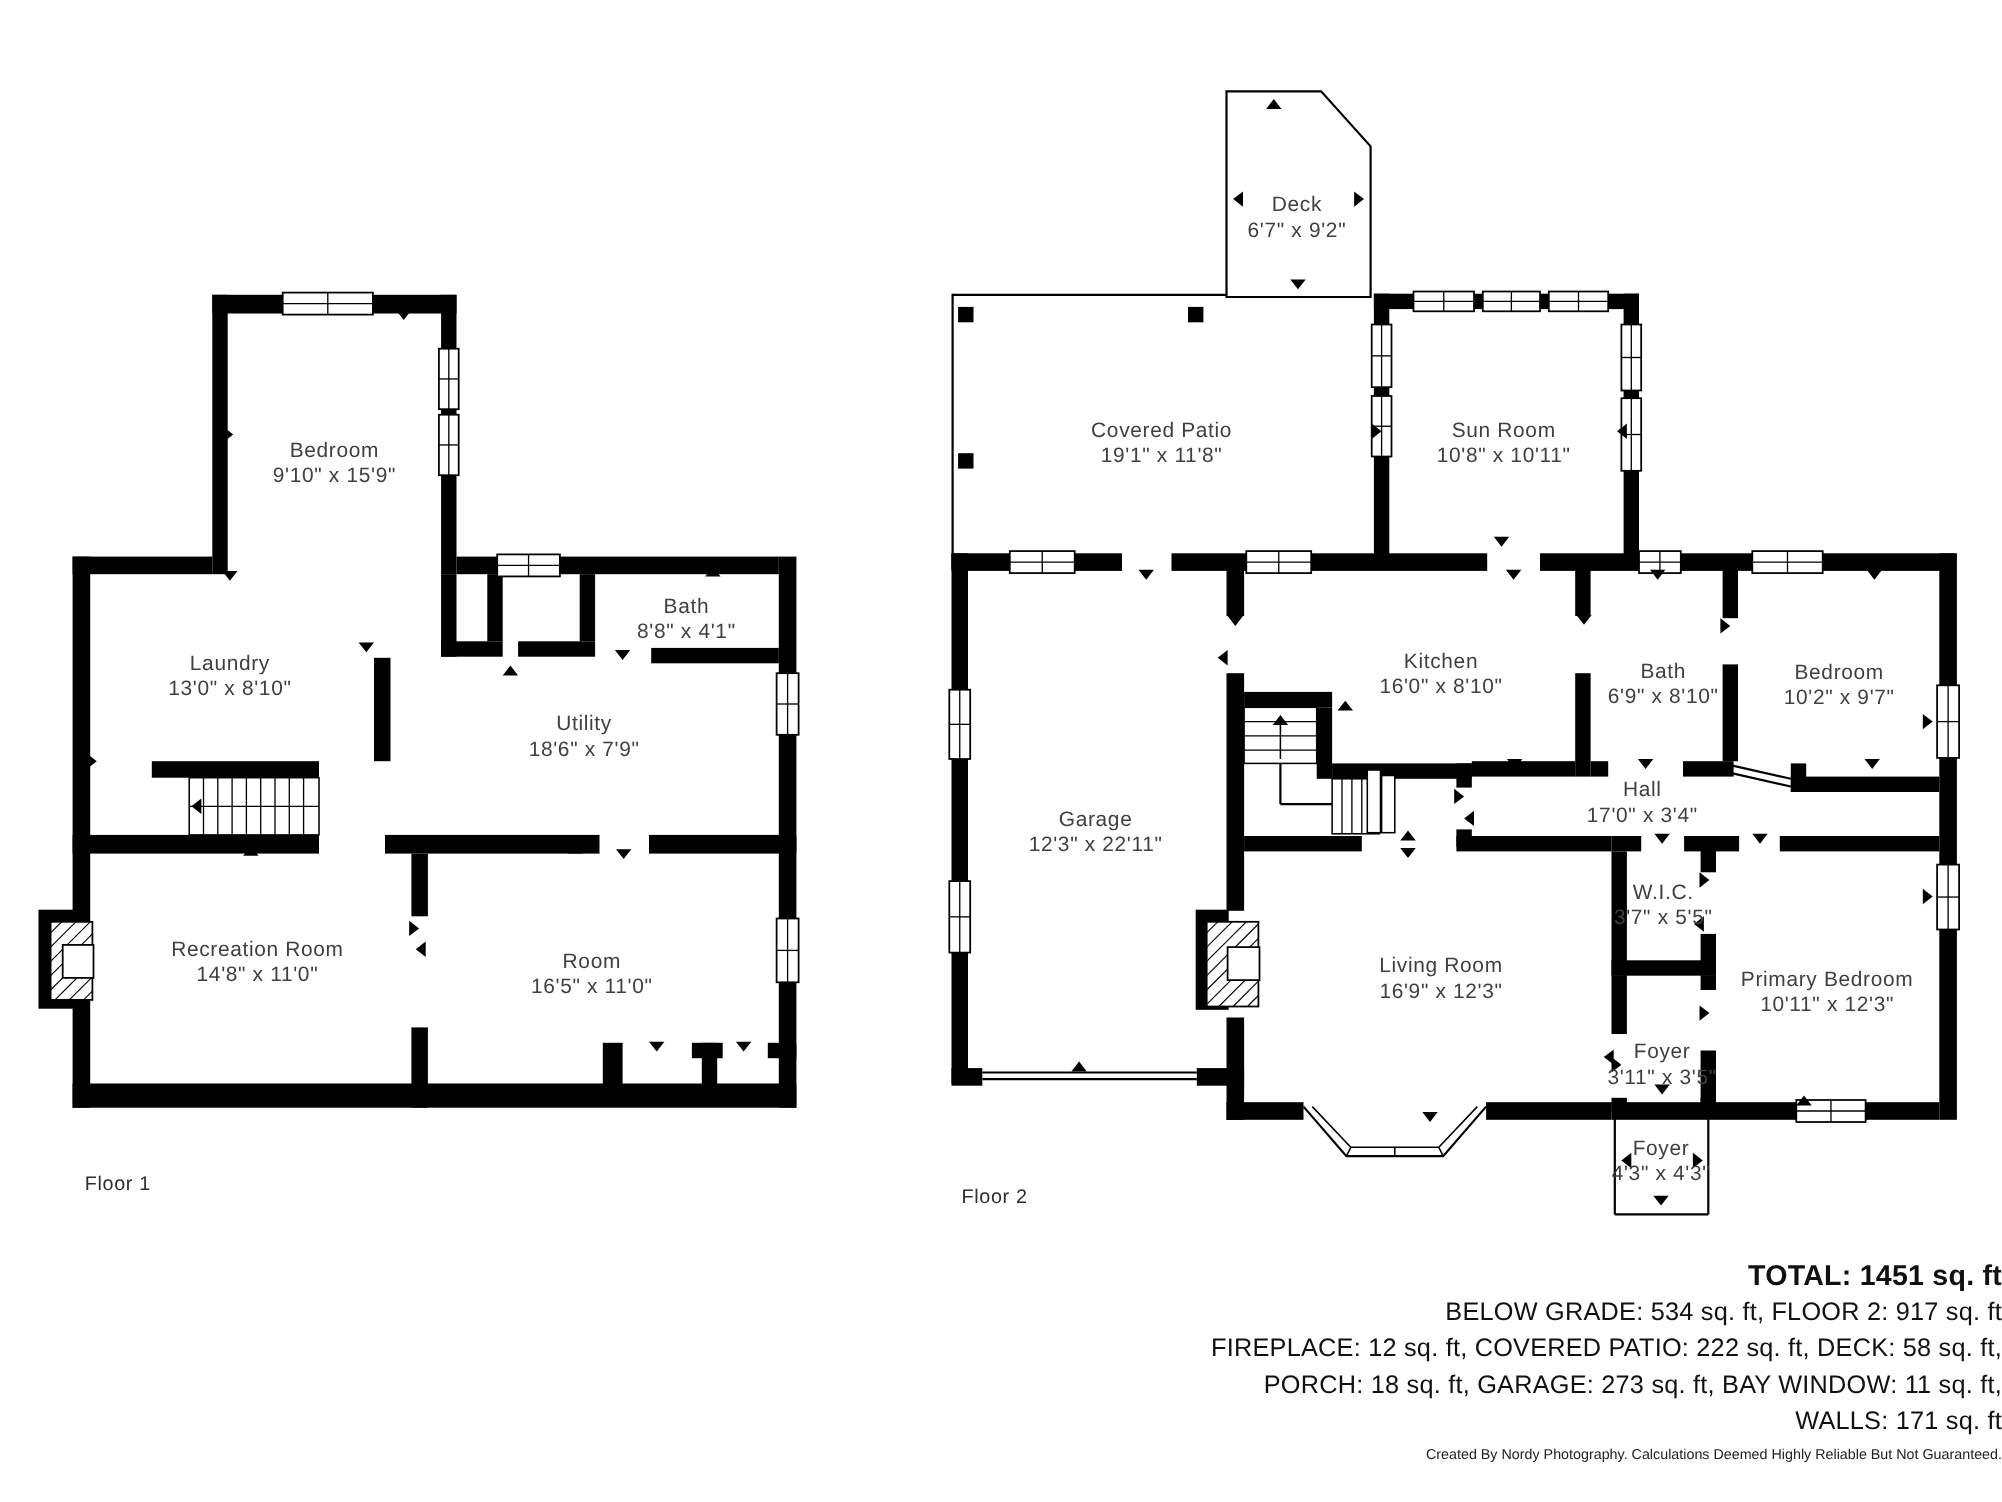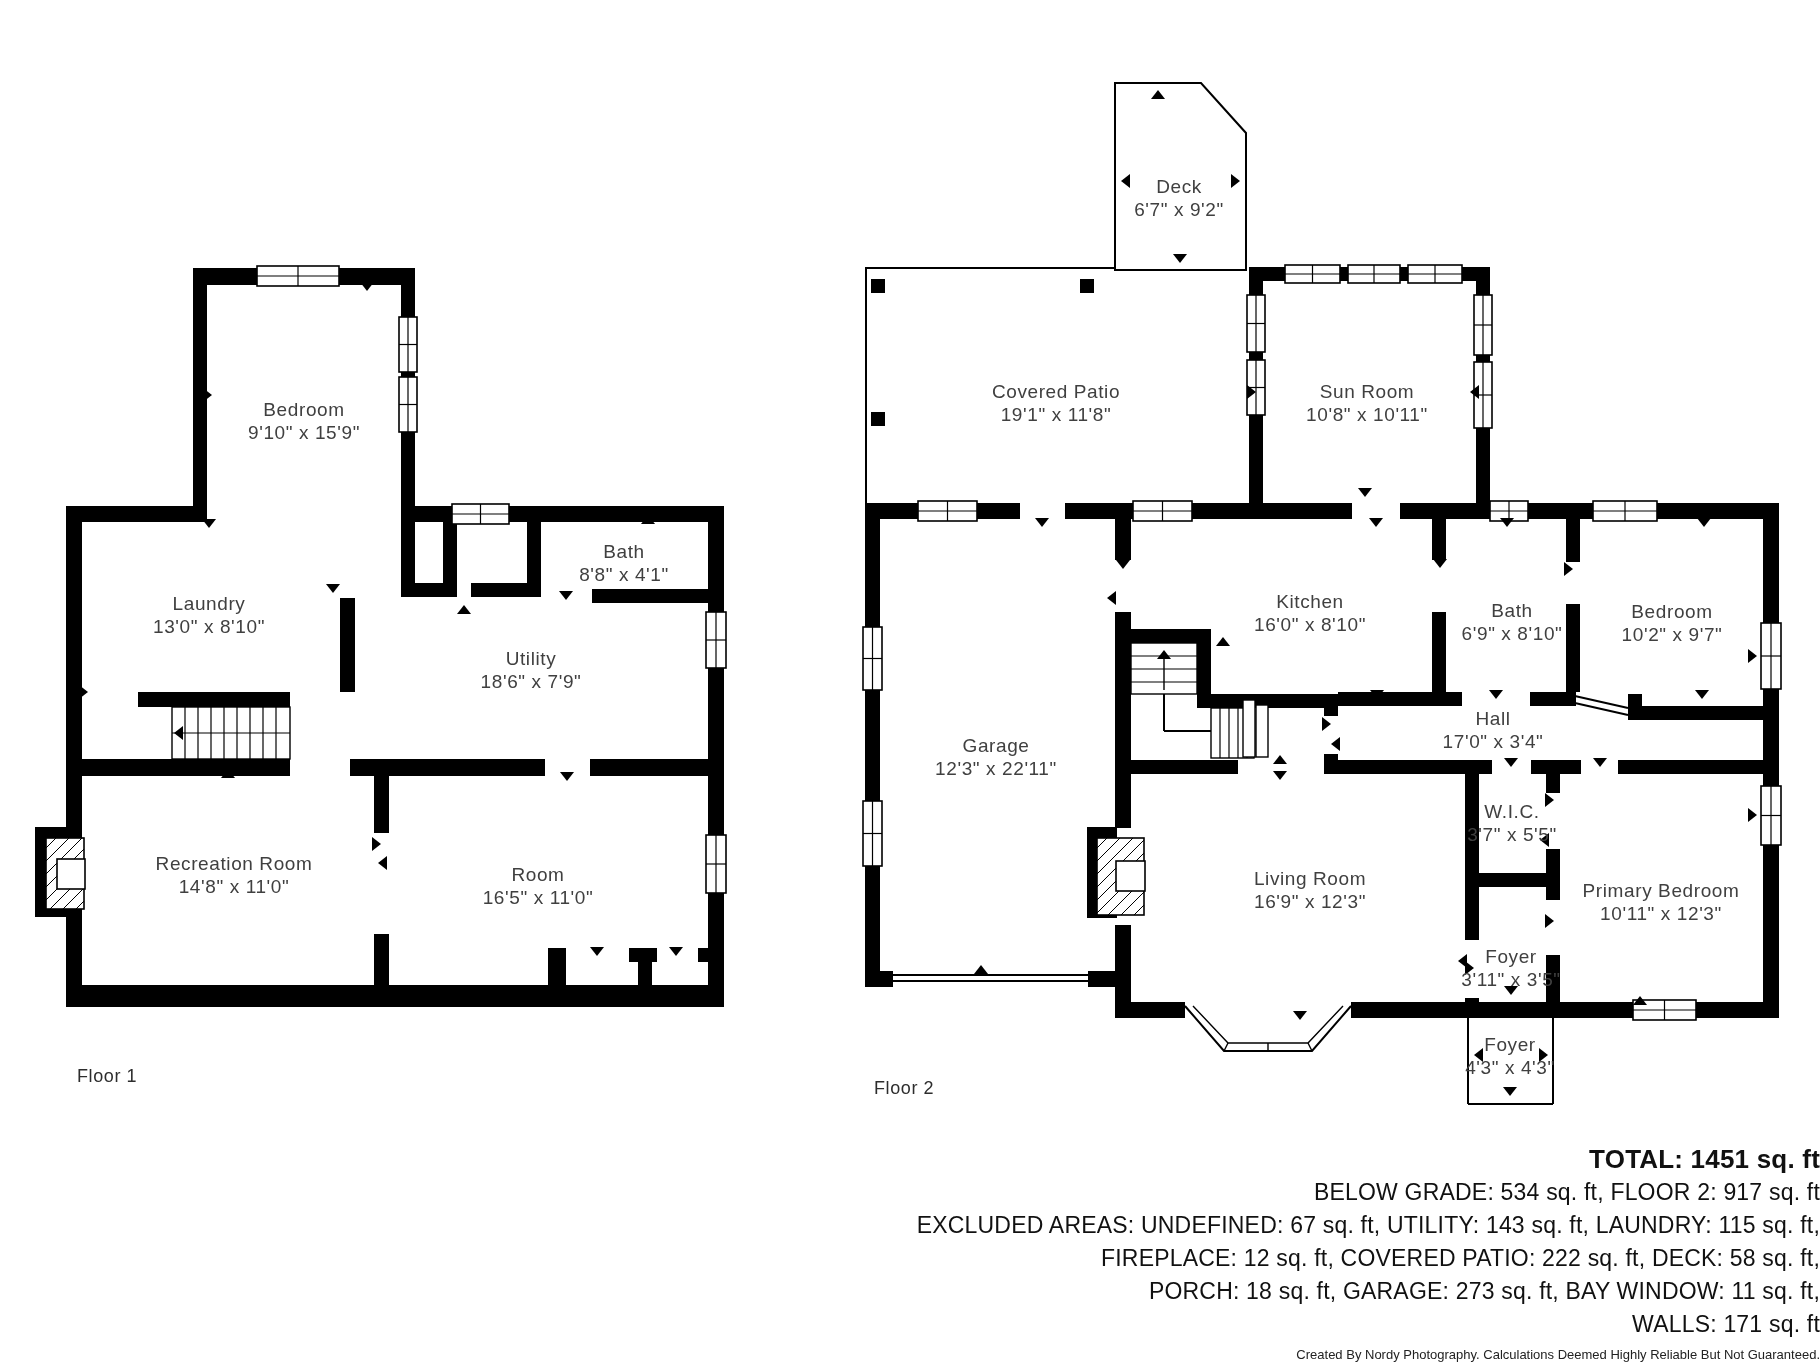--- a/index.html
+++ b/index.html
@@ -365,19 +365,18 @@
     <span class="nm">Foyer</span>
     <span class="dm">4'3" x 4'3"</span>
   </div>
 
   <div class="floor-caption" style="left:77px;top:1066px">Floor 1</div>
   <div class="floor-caption" style="left:874px;top:1078px">Floor 2</div>
 
   <div id="summary">
     <div class="total">TOTAL: 1451 sq. ft</div>
     <div class="sline">BELOW GRADE: 534 sq. ft, FLOOR 2: 917 sq. ft</div>
-    <div class="sline">EXCLUDED AREAS: UNDEFINED: 67 sq. ft, UTILITY: 143 sq. ft, LAUNDRY: 115 sq. ft,</div>
     <div class="sline">FIREPLACE: 12 sq. ft, COVERED PATIO: 222 sq. ft, DECK: 58 sq. ft,</div>
     <div class="sline">PORCH: 18 sq. ft, GARAGE: 273 sq. ft, BAY WINDOW: 11 sq. ft,</div>
     <div class="sline">WALLS: 171 sq. ft</div>
     <div class="credit">Created By Nordy Photography. Calculations Deemed Highly Reliable But Not Guaranteed.</div>
   </div>
 </div>
 
 </body></html>

